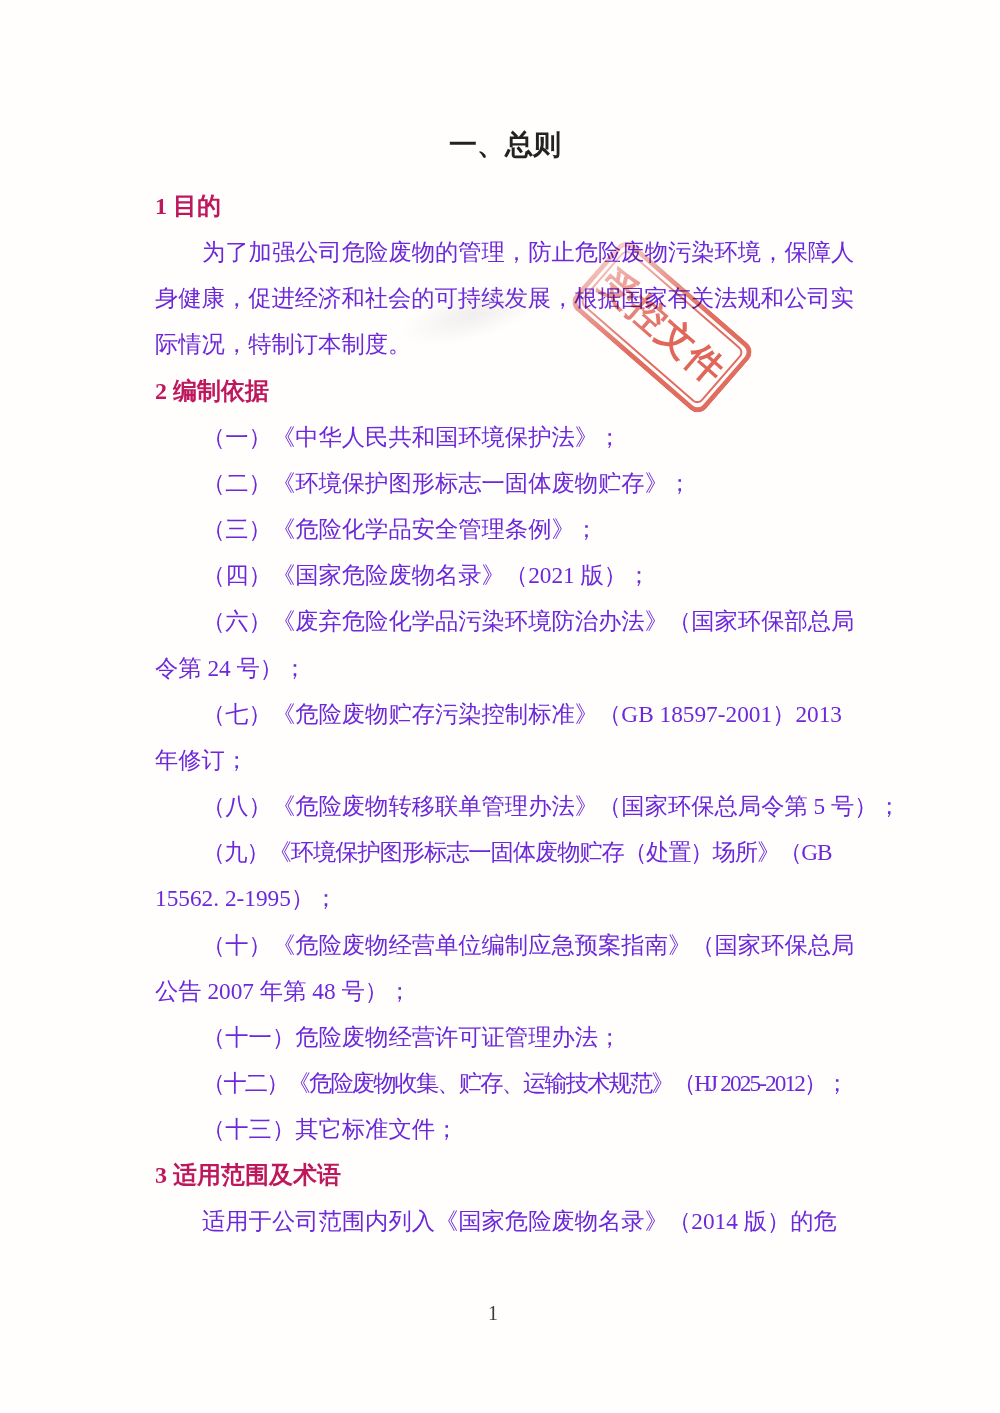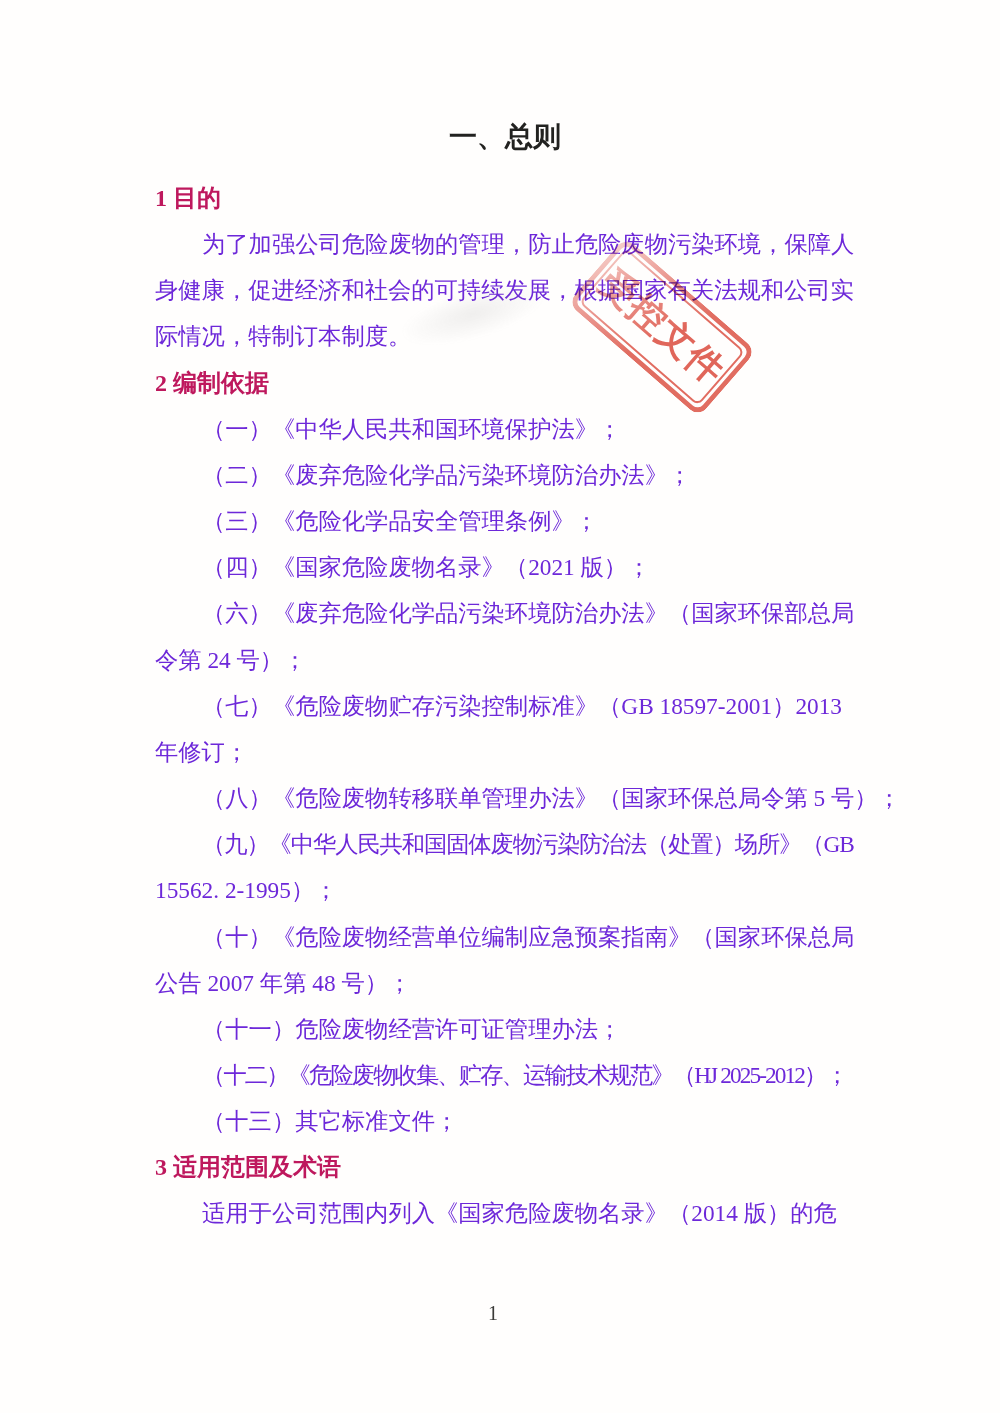--- a/index.html
+++ b/index.html
@@ -12,21 +12,21 @@
     width: 1000px;
     height: 1413px;
     background: #fffefd;
     font-family: "Liberation Serif", "DejaVu Serif", serif;
     color: #282826;
     overflow: hidden;
   }
   .content {
     position: absolute;
     left: 155px;
-    top: 112px;
+    top: 120px;
     width: 700px;
   }
   .doc-title {
     margin: 0 0 13px 0;
     text-align: center;
     font-size: 28px;
     font-weight: bold;
     line-height: 50px;
     color: #222220;
   }
@@ -108,29 +108,29 @@
 
   <div class="content">
     <h1 class="doc-title">一、总则</h1>
     <div id="doc-lines">
         <div class="line heading">1 目的</div>
         <div class="line body indent">为了加强公司危险废物的管理，防止危险废物污染环境，保障人</div>
         <div class="line body">身健康，促进经济和社会的可持续发展，根据国家有关法规和公司实</div>
         <div class="line body">际情况，特制订本制度。</div>
         <div class="line heading">2 编制依据</div>
         <div class="line body indent">（一）《中华人民共和国环境保护法》；</div>
-        <div class="line body indent">（二）《废弃危险化学品污染环境防治办法》；</div>
+        <div class="line body indent">（二）《环境保护图形标志一固体废物贮存》；</div>
         <div class="line body indent">（三）《危险化学品安全管理条例》；</div>
         <div class="line body indent">（四）《国家危险废物名录》（2021 版）；</div>
         <div class="line body indent">（六）《废弃危险化学品污染环境防治办法》（国家环保部总局</div>
         <div class="line body">令第 24 号）；</div>
         <div class="line body indent">（七）《危险废物贮存污染控制标准》（GB 18597-2001）2013</div>
         <div class="line body">年修订；</div>
         <div class="line body indent">（八）《危险废物转移联单管理办法》（国家环保总局令第 5 号）；</div>
-        <div class="line body indent semi">（九）《中华人民共和国固体废物污染防治法（处置）场所》（GB</div>
+        <div class="line body indent semi">（九）《环境保护图形标志一固体废物贮存（处置）场所》（GB</div>
         <div class="line body">15562. 2-1995）；</div>
         <div class="line body indent">（十）《危险废物经营单位编制应急预案指南》（国家环保总局</div>
         <div class="line body">公告 2007 年第 48 号）；</div>
         <div class="line body indent">（十一）危险废物经营许可证管理办法；</div>
         <div class="line body indent compact">（十二）《危险废物收集、贮存、运输技术规范》（HJ 2025-2012）；</div>
         <div class="line body indent">（十三）其它标准文件；</div>
         <div class="line heading">3 适用范围及术语</div>
         <div class="line body indent">适用于公司范围内列入《国家危险废物名录》（2014 版）的危</div>
       </div>
   </div>

